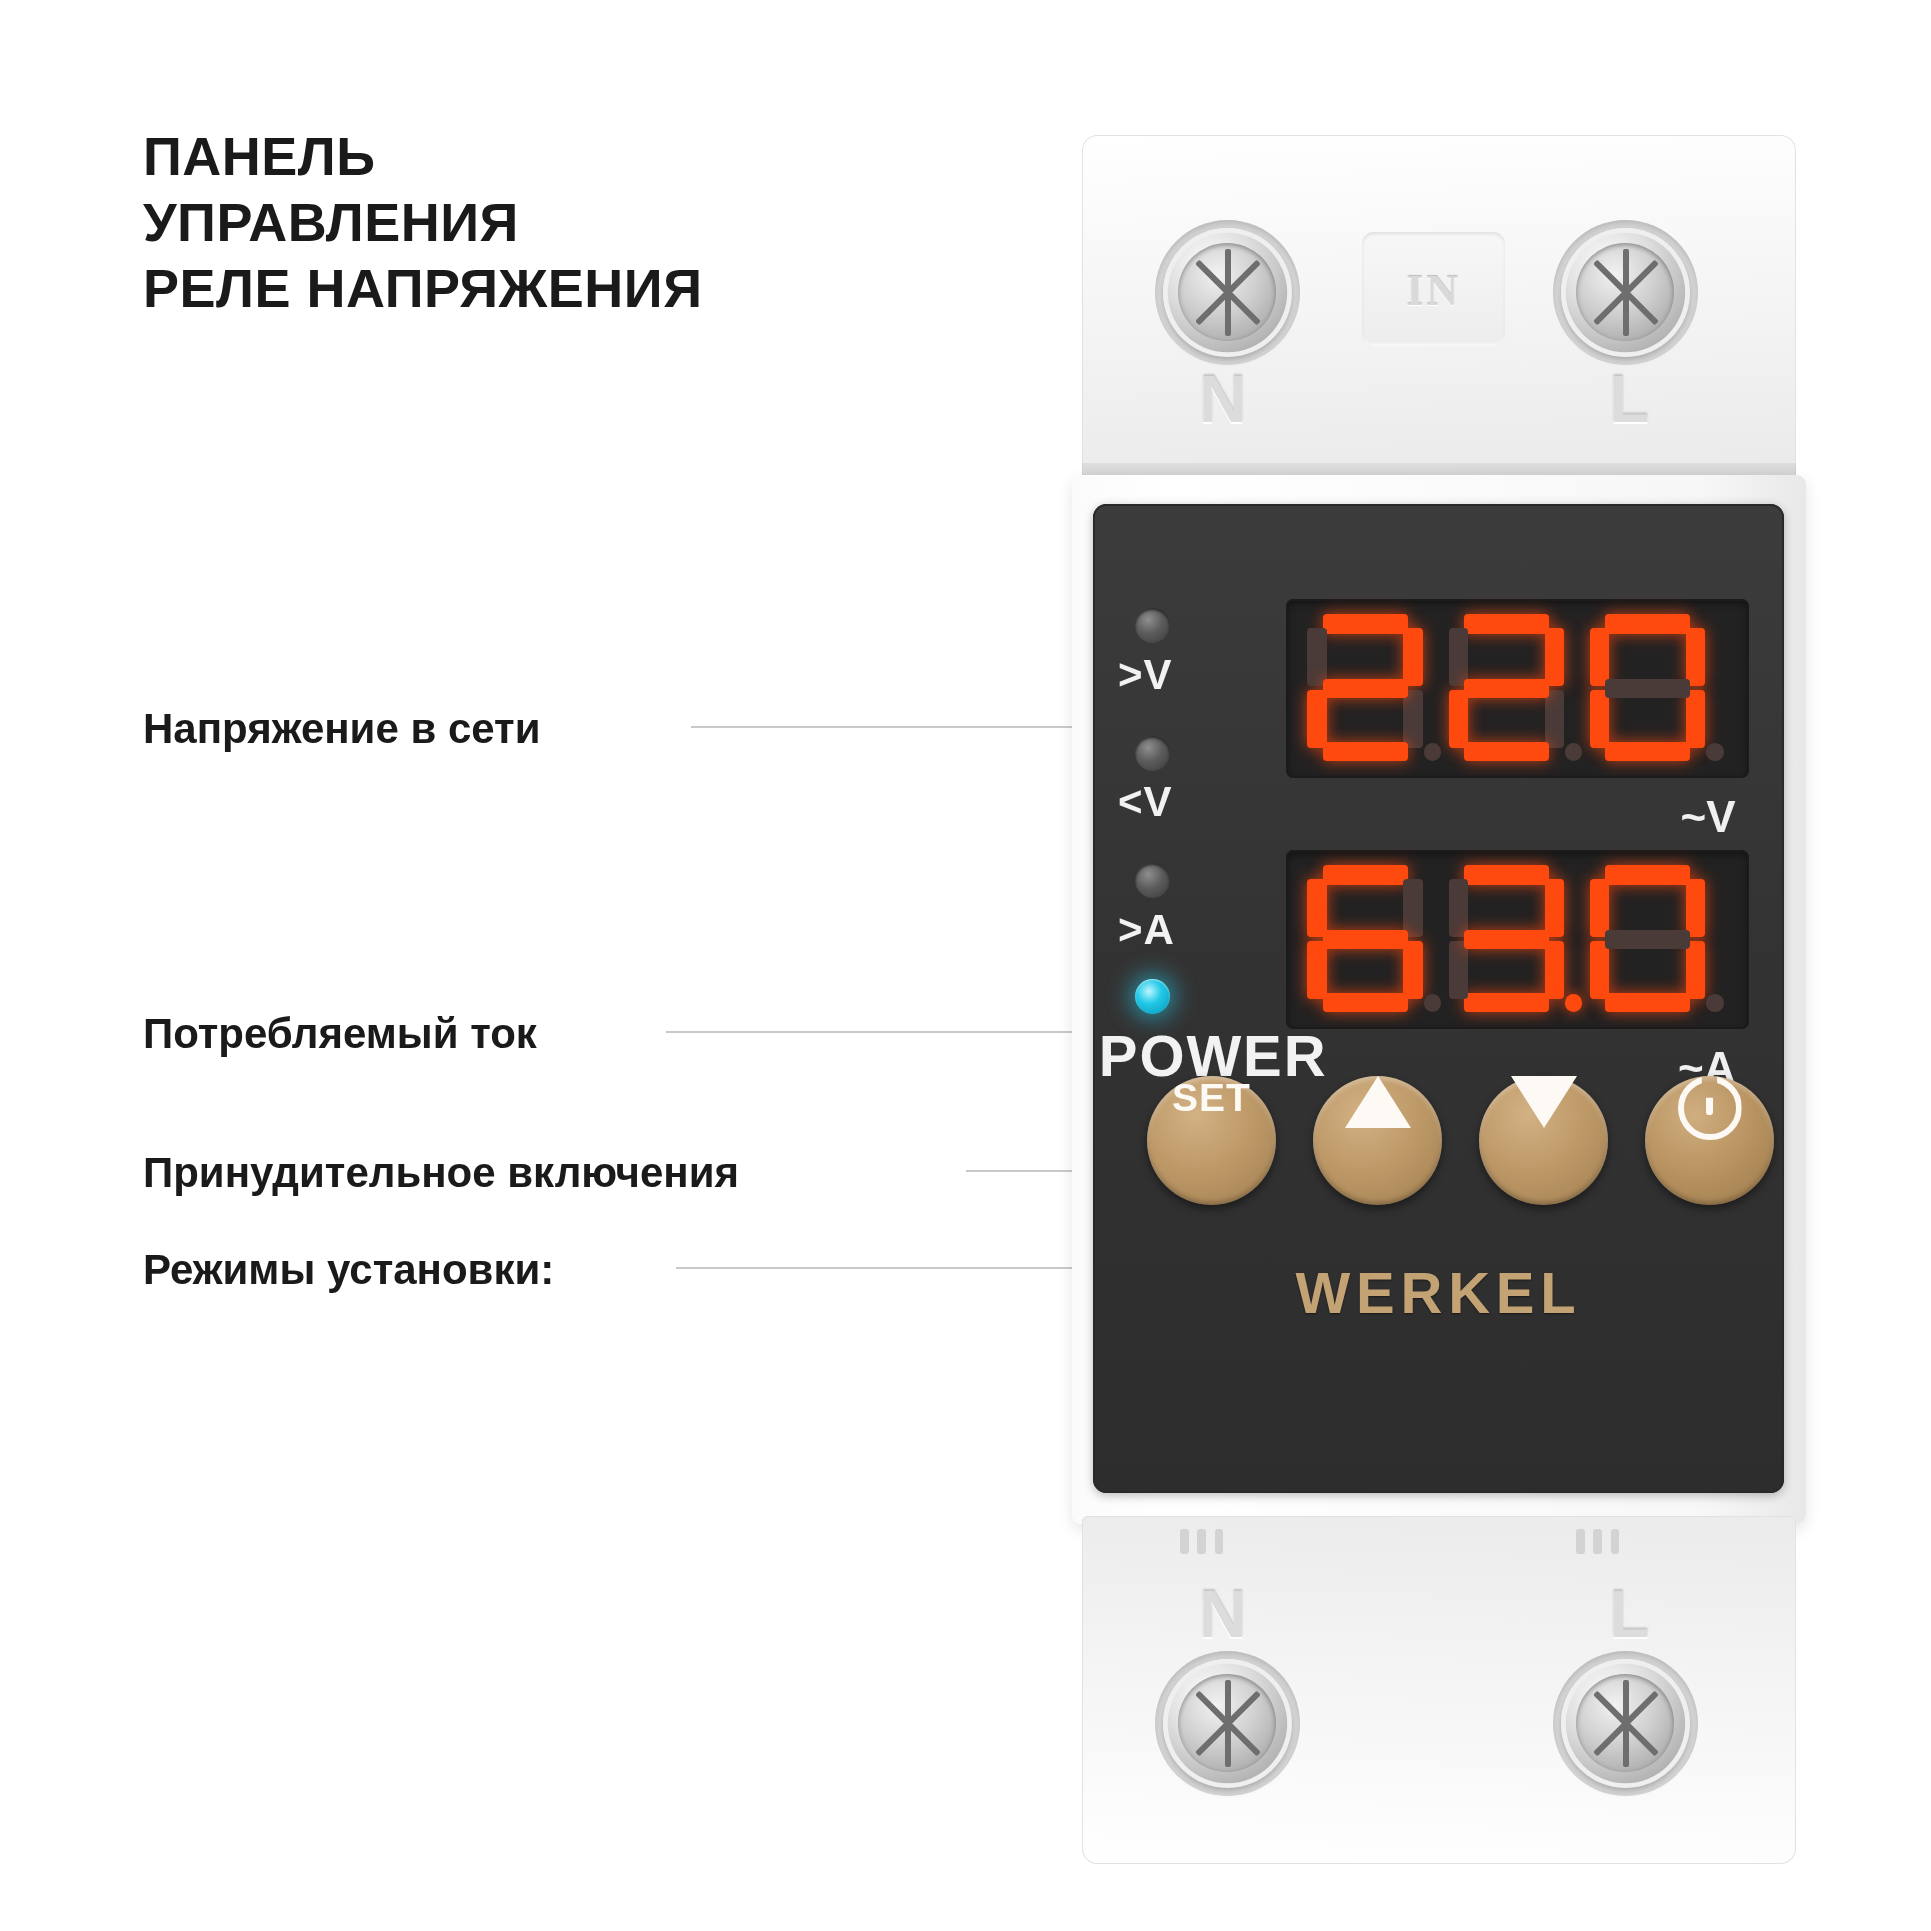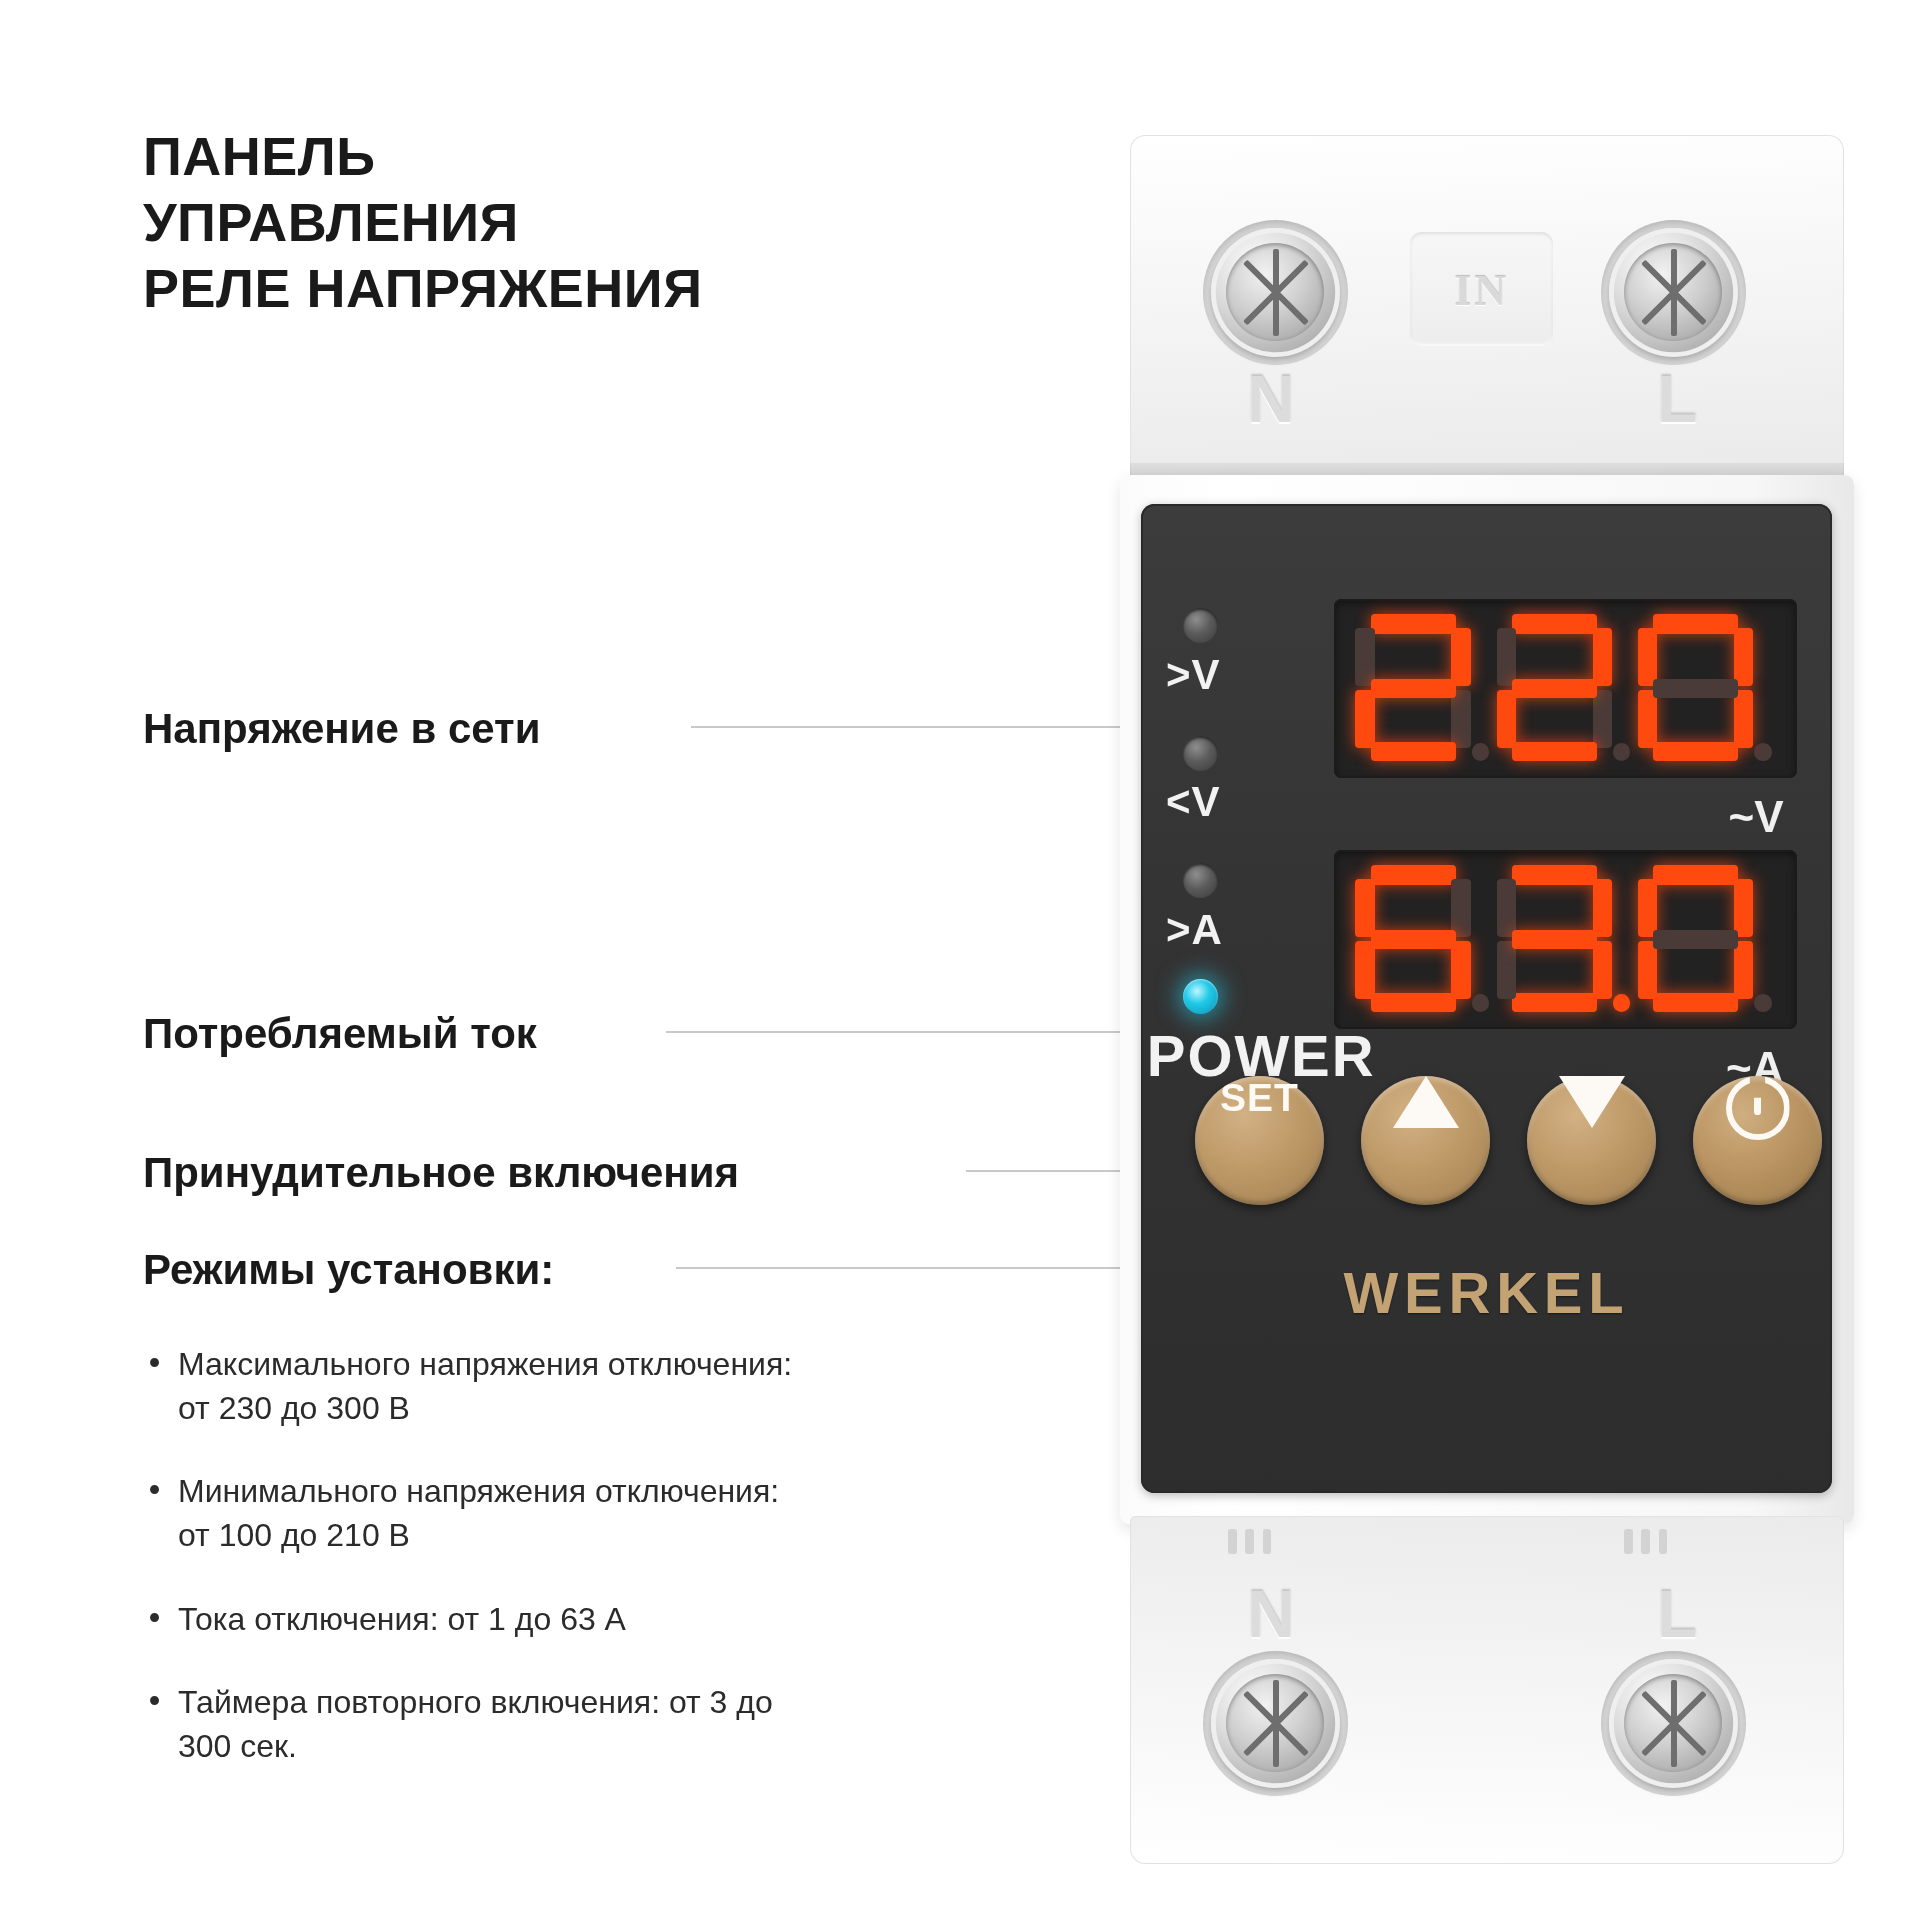--- a/index.html
+++ b/index.html
@@ -59,21 +59,21 @@
     content: "•";
     position: absolute;
     left: 5.8px; top: -1.9px;
     font-size: 33px;
     color: #2b2b2b;
   }
 
   
   #device {
     position: absolute;
-    left: 1120px; top: 135px;
+    left: 1072px; top: 135px;
     width: 734px; height: 1728px;
   }
 
   
   .term-block {
     position: absolute;
     left: 9.7px;
     width: 714px;
     background: linear-gradient(178deg,#ffffff 0%,#f3f3f3 55%,#e9e9e9 100%);
     border-radius: 15.4px 15.4px 5.8px 5.8px;
@@ -303,26 +303,20 @@
   <div class="callout-label" id="lbl-current">Потребляемый ток</div>
   <div class="callout-label" id="lbl-force">Принудительное включения</div>
   <div class="callout-label" id="lbl-modes">Режимы установки:</div>
 
   <div class="leader h" style="left:691px; top:726px; width:589px;"></div>
   <div class="leader h" style="left:666px; top:1031px; width:614px;"></div>
   <div class="leader h" style="left:966px; top:1170px; width:456px;"></div>
   <div class="leader v" style="left:1419px; top:1170px; height:106px;"></div>
   <div class="leader h" style="left:676px; top:1267px; width:467px;"></div>
 
-  <div class="bullets">
-    <div class="bullet">Максимального напряжения отключения: от 230 до 300 В</div>
-    <div class="bullet">Минимального напряжения отключения: от 100 до 210 В</div>
-    <div class="bullet">Тока отключения: от 1 до 63 А</div>
-    <div class="bullet">Таймера повторного включения: от 3 до 300 сек.</div>
-  </div>
 
   <div id="device">
 
     <div class="term-block" id="term-top"></div>
     <div class="term-shadow-top"></div>
 
     <div class="screw-recess" style="left:83px; top:85px;"></div>
     <div class="screw" style="left:91px; top:93px;">
       <div class="head">
         <div class="slot d1"></div>

